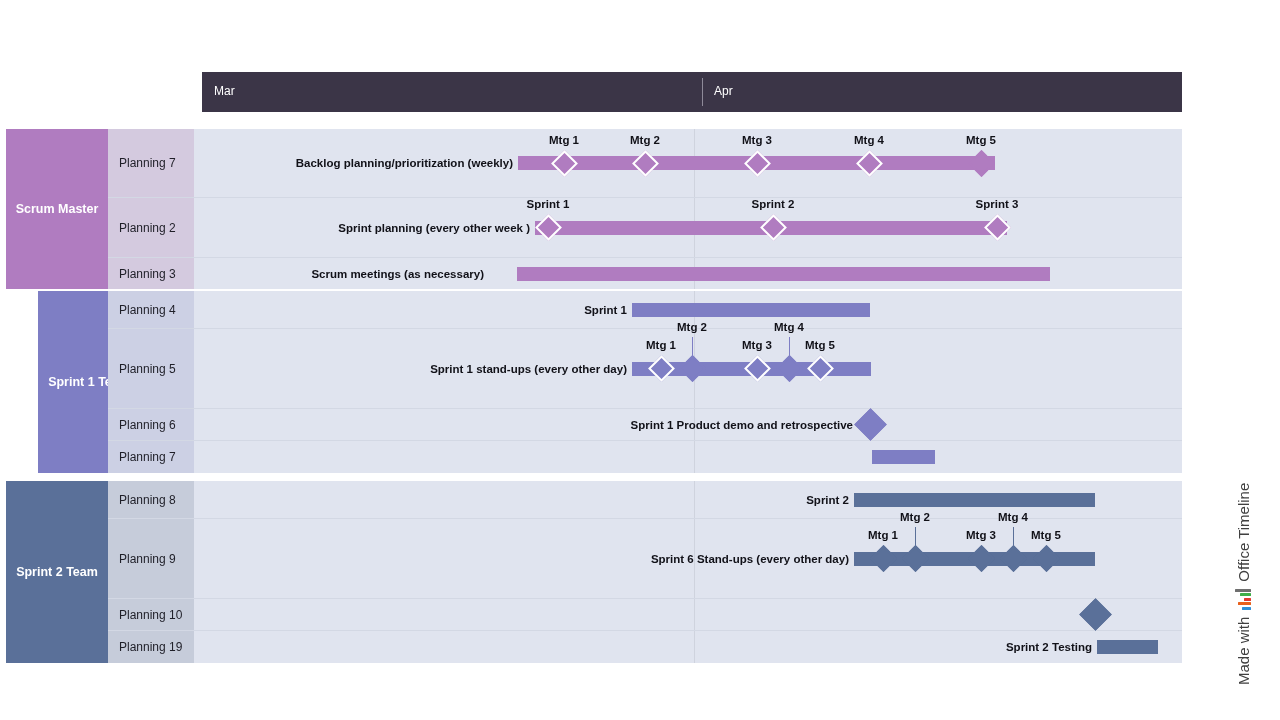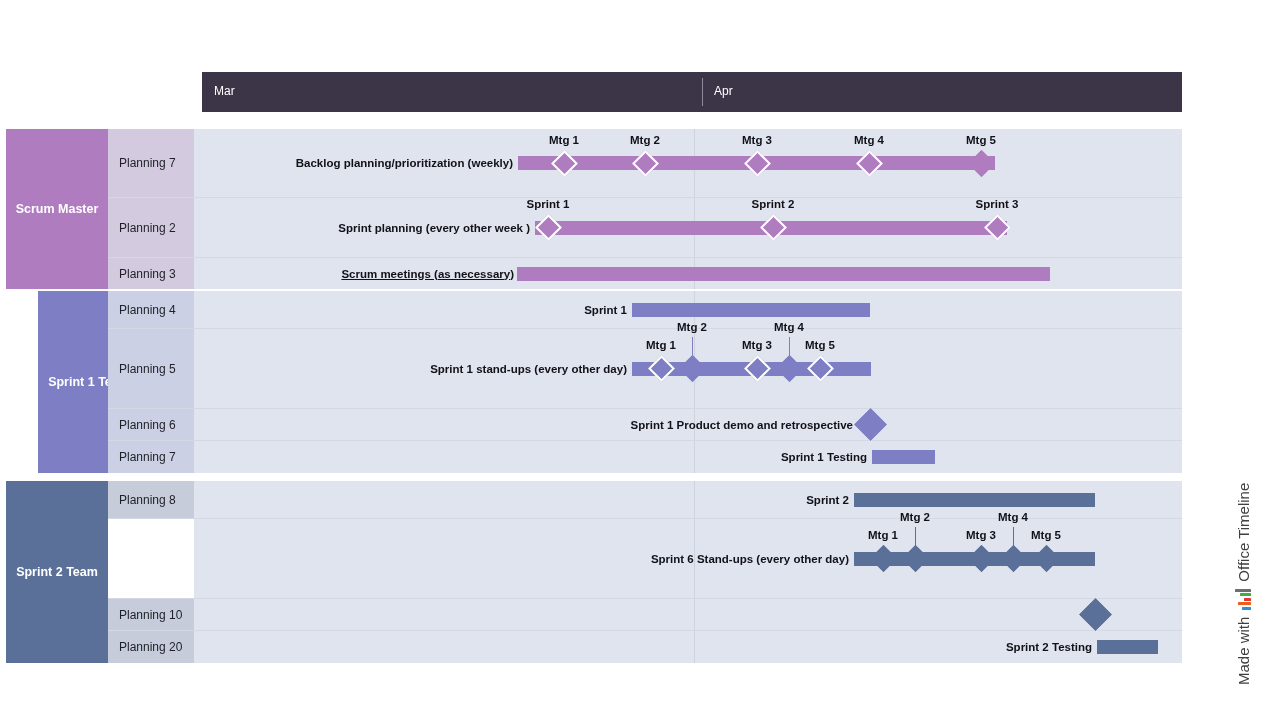--- a/index.html
+++ b/index.html
@@ -177,21 +177,21 @@
               <div class="ms-label" style="left: 579px; top: 0px;">Sprint 2</div>
               <div class="milestone" style="left: 803px; background: rgb(176, 124, 192); border: 2px solid rgb(255, 255, 255); opacity: 1;"></div>
               <div class="ms-label" style="left: 803px; top: 0px;">Sprint 3</div>
             </div>
           </div>
           <div class="row" style="height: 31px;">
             <div class="row-name names-tint-a">Planning 3</div>
             <div class="row-track">
               <div class="grid-line" style="left: 500px; top: 0px; bottom: 0px;"></div>
               <div class="bar" style="left: 323px; width: 533px; background: rgb(176, 124, 192);"></div>
-              <div class="bar-label" style="right: 0px; left: 0px; width: 320px; text-decoration: underline;">Scrum meetings (as necessary)</div>
+              <div class="bar-label" style="right: 0px; left: 0px; width: 290px;">Scrum meetings (as necessary)</div>
             </div>
           </div>
         </div>
       </div>
       <div class="group" style="top: 291px; width: 1176px; height: 182px;">
         <div class="group-label" style="background: rgb(126, 126, 196); margin-left: 32px;">Sprint 1 Team</div>
         <div class="group-rows">
           <div class="row" style="height: 38px;">
             <div class="row-name names-tint-b">Planning 4</div>
             <div class="row-track">
@@ -226,37 +226,37 @@
               <div class="grid-line" style="left: 500px; top: 0px; bottom: 0px;"></div>
               <div class="bar-label" style="right: 0px; left: 0px; width: 659px;">Sprint 1 Product demo and retrospective</div>
               <div class="milestone big" style="left: 676px; background: rgb(126, 126, 196); border: 2px solid rgb(126, 126, 196);"></div>
             </div>
           </div>
           <div class="row" style="height: 32px;">
             <div class="row-name names-tint-b">Planning 7</div>
             <div class="row-track">
               <div class="grid-line" style="left: 500px; top: 0px; bottom: 0px;"></div>
               <div class="bar" style="left: 678px; width: 63px; background: rgb(126, 126, 196);"></div>
-              <div class="bar-label" style="right: 0px; left: 0px; width: 673px;">Sprint 1 Testing</div>
             </div>
           </div>
         </div>
       </div>
       <div class="group" style="top: 481px; width: 1176px; height: 182px;">
         <div class="group-label" style="background: rgb(90, 112, 153);">Sprint 2 Team</div>
         <div class="group-rows">
           <div class="row" style="height: 38px;">
             <div class="row-name names-tint-c">Planning 8</div>
             <div class="row-track">
               <div class="grid-line" style="left: 500px; top: 0px; bottom: 0px;"></div>
               <div class="bar" style="left: 660px; width: 241px; background: rgb(90, 112, 153);"></div>
               <div class="bar-label" style="right: 0px; left: 0px; width: 655px;">Sprint 2</div>
             </div>
           </div>
           <div class="row" style="height: 80px;">
+            <div class="row-name names-tint-c">Planning 9</div>
             <div class="row-track">
               <div class="grid-line" style="left: 500px; top: 0px; bottom: 0px;"></div>
               <div class="bar" style="left: 660px; width: 241px; background: rgb(90, 112, 153);"></div>
               <div class="bar-label" style="right: 0px; left: 0px; width: 655px;">Sprint 6 Stand-ups (every other day)</div>
               <div class="milestone" style="left: 689px; background: rgb(90, 112, 153); border: 2px solid rgb(90, 112, 153);"></div>
               <div class="ms-label" style="left: 689px; top: 10px;">Mtg 1</div>
               <div class="milestone" style="left: 721px; background: rgb(90, 112, 153); border: 2px solid rgb(90, 112, 153);"></div>
               <div class="ms-label" style="left: 721px; top: -8px;">Mtg 2</div>
               <div class="ms-stem" style="left: 721px; top: 8px; height: 24px; background: rgb(90, 112, 153);"></div>
               <div class="milestone" style="left: 787px; background: rgb(90, 112, 153); border: 2px solid rgb(90, 112, 153);"></div>
@@ -269,21 +269,21 @@
             </div>
           </div>
           <div class="row" style="height: 32px;">
             <div class="row-name names-tint-c">Planning 10</div>
             <div class="row-track">
               <div class="grid-line" style="left: 500px; top: 0px; bottom: 0px;"></div>
               <div class="milestone big" style="left: 901px; background: rgb(90, 112, 153); border: 2px solid rgb(90, 112, 153);"></div>
             </div>
           </div>
           <div class="row" style="height: 32px;">
-            <div class="row-name names-tint-c">Planning 20</div>
+            <div class="row-name names-tint-c">Planning 19</div>
             <div class="row-track">
               <div class="grid-line" style="left: 500px; top: 0px; bottom: 0px;"></div>
               <div class="bar" style="left: 903px; width: 61px; background: rgb(90, 112, 153);"></div>
               <div class="bar-label" style="right: 0px; left: 0px; width: 898px;">Sprint 2 Testing</div>
             </div>
           </div>
         </div>
       </div>
     </div>
 

